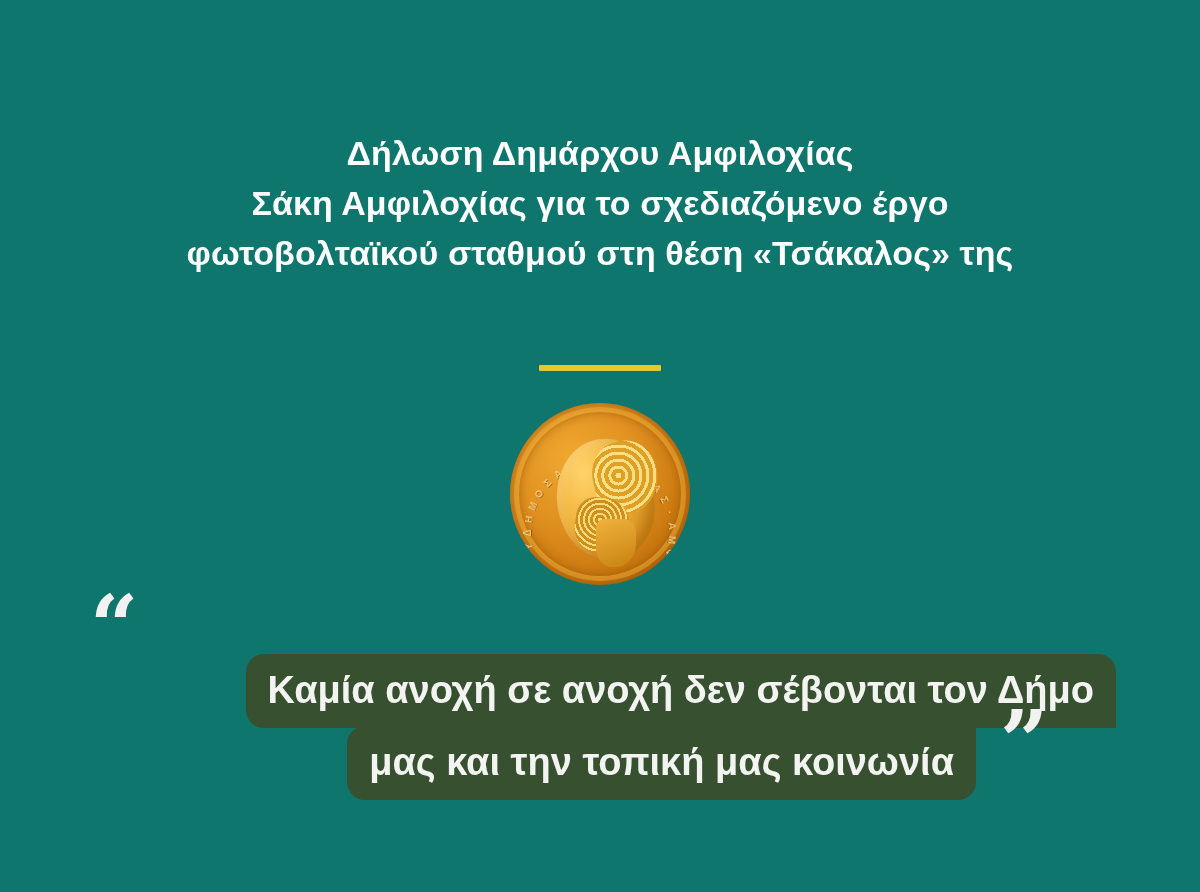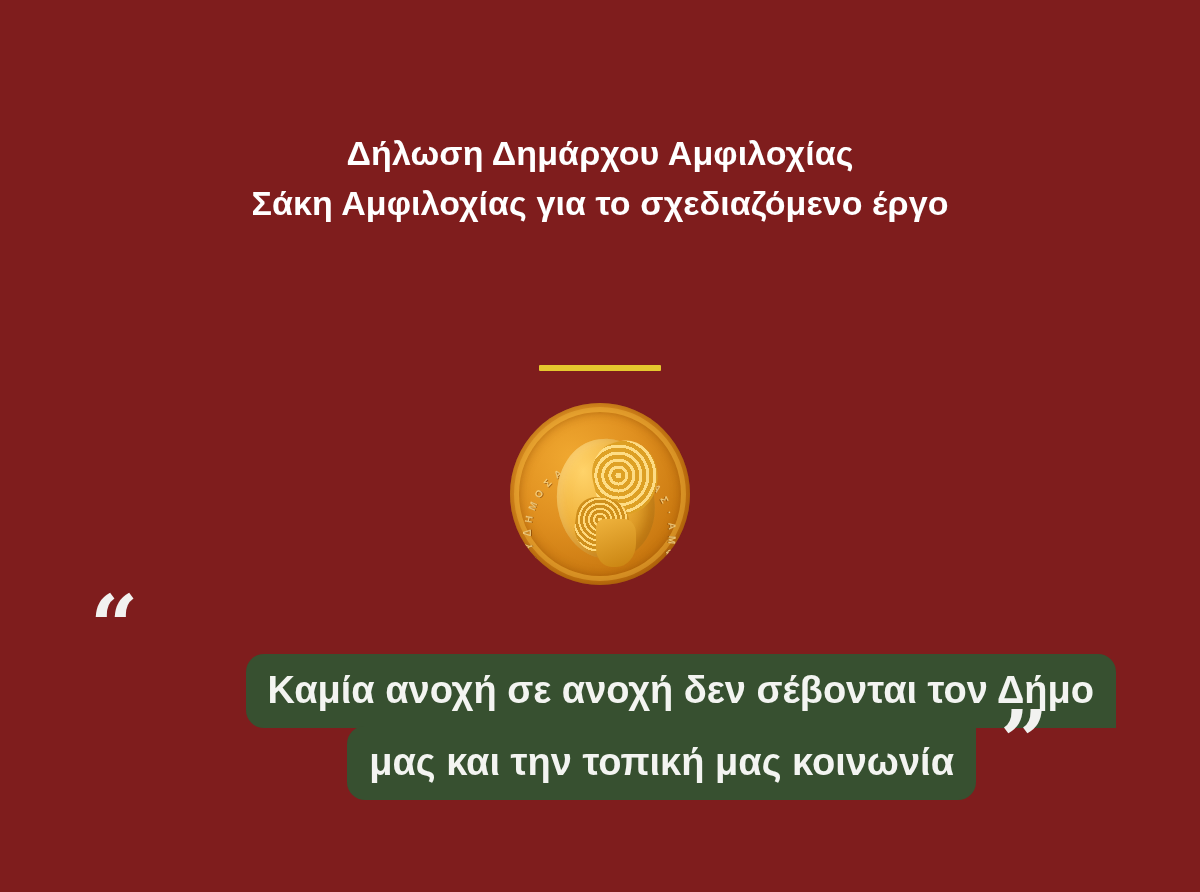--- a/index.html
+++ b/index.html
@@ -13,21 +13,21 @@
 
   body {
     background:#16301a;
     font-family:"Liberation Sans", sans-serif;
     position:relative;
   }
 
   .poster {
     position:absolute;
     inset:0;
-    background:#7f1d1d;
+    background:#0f766e;
   }
 
   
   .heading {
     position:absolute;
     top:128px;
     left:0;
     width:1200px;
     text-align:center;
     color:#ffffff;
@@ -222,20 +222,21 @@
   .qrow.r2 { padding-right:140px; }
 </style>
 </head>
 <body>
 
 <div class="poster">
 
   <div class="heading">
     <span class="hline">Δήλωση Δημάρχου Αμφιλοχίας</span>
     <span class="hline">Σάκη Αμφιλοχίας για το σχεδιαζόμενο έργο</span>
+    <span class="hline">φωτοβολταϊκού σταθμού στη θέση «Τσάκαλος» της</span>
   </div>
 
   <div class="divider-wrap">
     <div class="divider"></div>
   </div>
 
   <div class="coin-wrap">
     <div class="coin">
       <div class="rim"></div>
       <div class="inscription">

